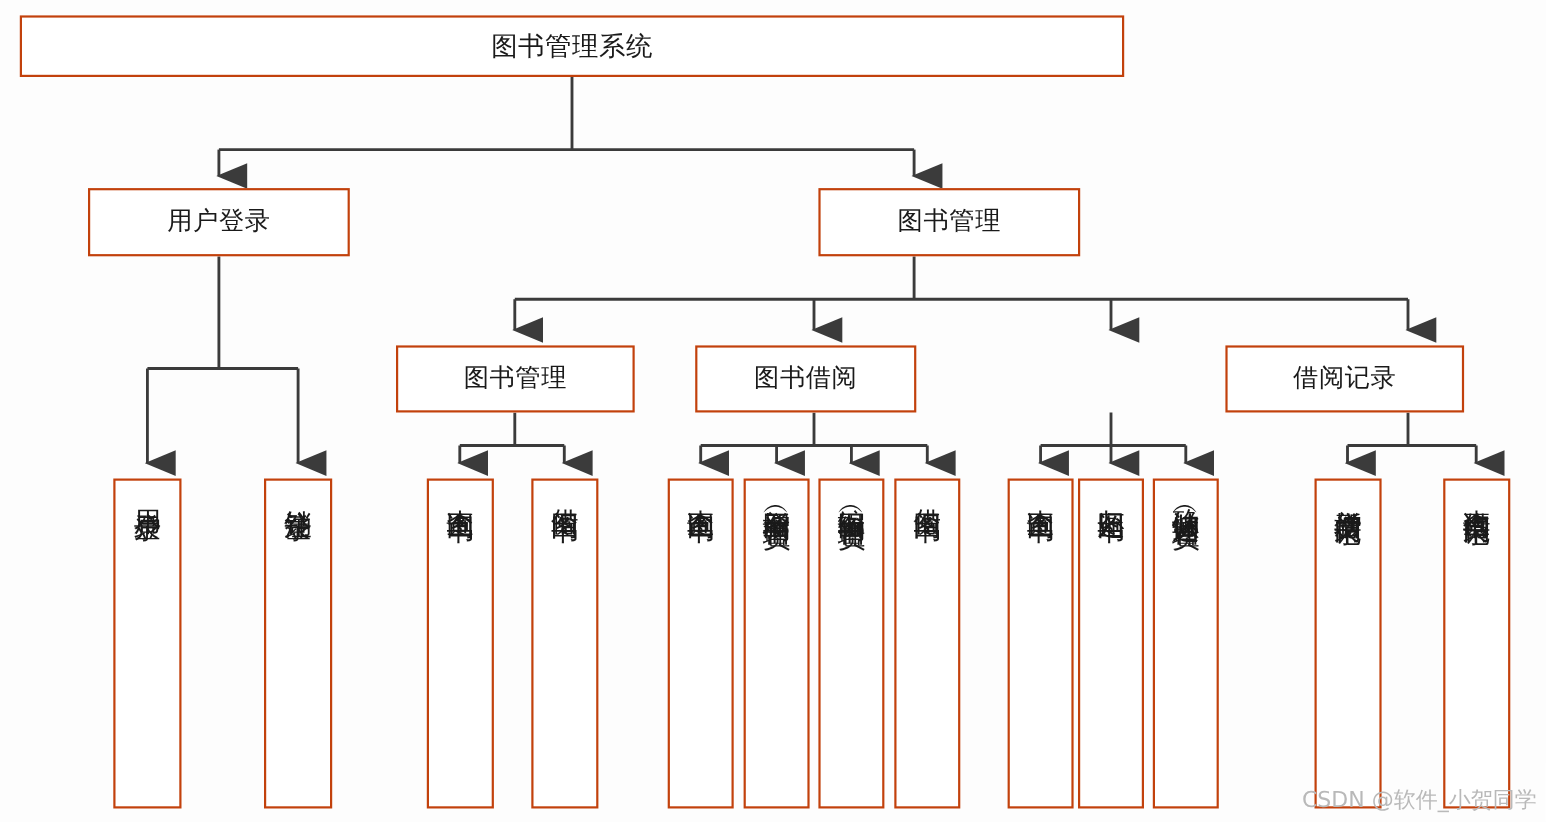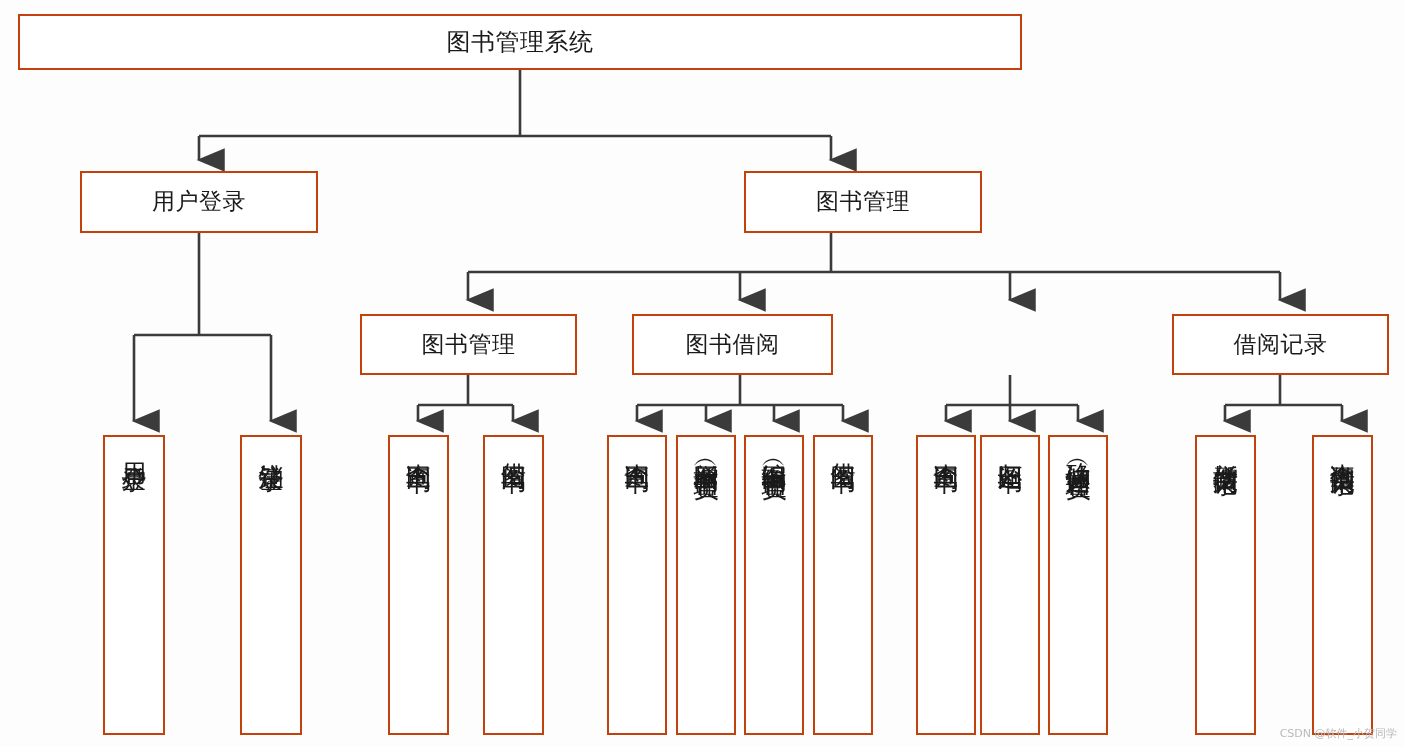--- a/index.html
+++ b/index.html
@@ -64,21 +64,21 @@
     text-orientation: upright;
     font-size: 25px;
     line-height: 1.0;
     letter-spacing: 2px;
     white-space: nowrap;
   }
   .watermark {
     position: absolute;
     right: 8px;
     bottom: 6px;
-    font-size: 11px;
+    font-size: 20px;
     color: #b9b9b9;
     z-index: 3;
     white-space: nowrap;
     font-family: "DejaVu Sans", "Liberation Sans", sans-serif;
   }
 </style>
 </head>
 <body>
 
 <div id="diagram">
@@ -146,21 +146,21 @@
   <div class="node h" style="left:712px; top:171px; width:238px; height:62px;margin-left:32px;">
     <span class="label">图书管理</span>
   </div>
 
   <div class="node h" style="left:360px; top:314px; width:217px; height:61px;">
     <span class="label">图书管理</span>
   </div>
   <div class="node h" style="left:632px; top:314px; width:201px; height:61px;">
     <span class="label">图书借阅</span>
   </div>
-  <div class="node h" style="left:1172px; top:314px; width:217px; height:61px;">
+  <div class="node h" style="left:1114px; top:314px; width:217px; height:61px;">
     <span class="label">借阅记录</span>
   </div>
 
   <div class="node v" style="left:103px; top:435px; width:62px; height:300px;">
     <span class="label">用户登录</span>
   </div>
   <div class="node v" style="left:240px; top:435px; width:62px; height:300px;">
     <span class="label">注销登录</span>
   </div>
 

